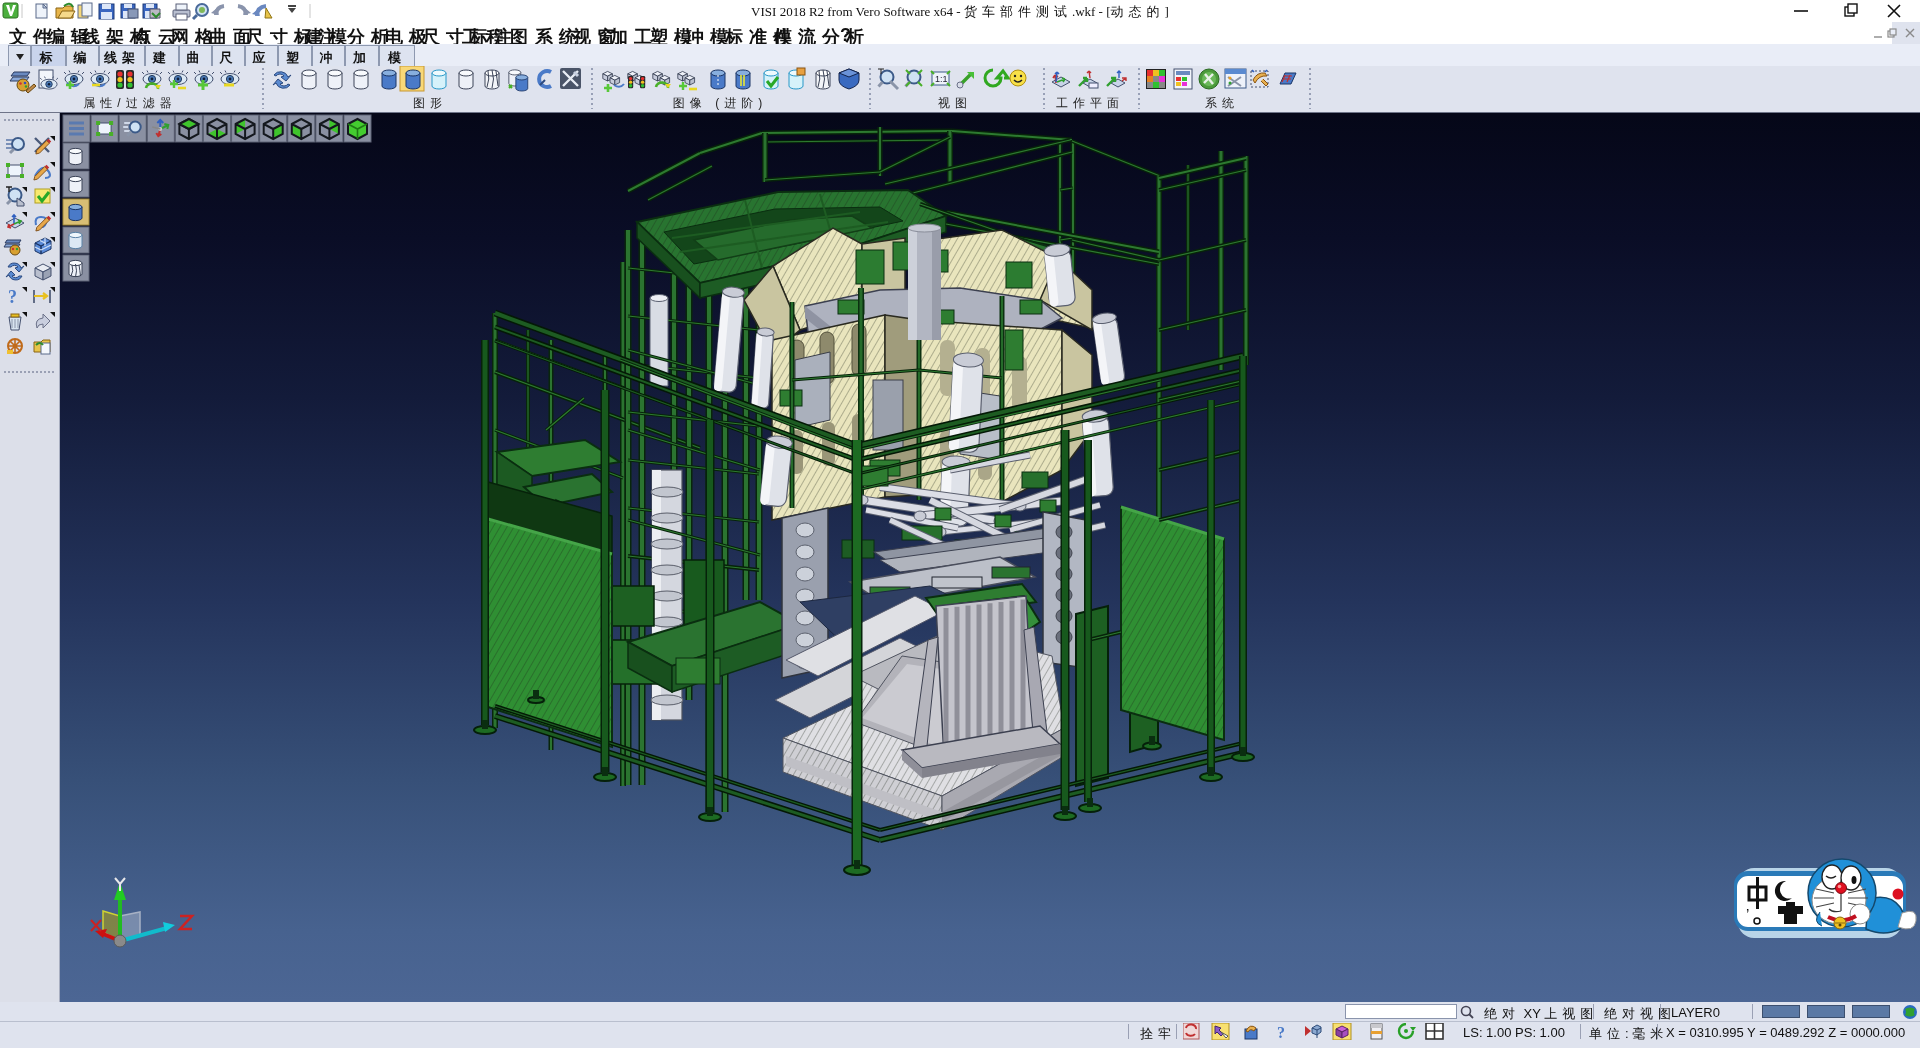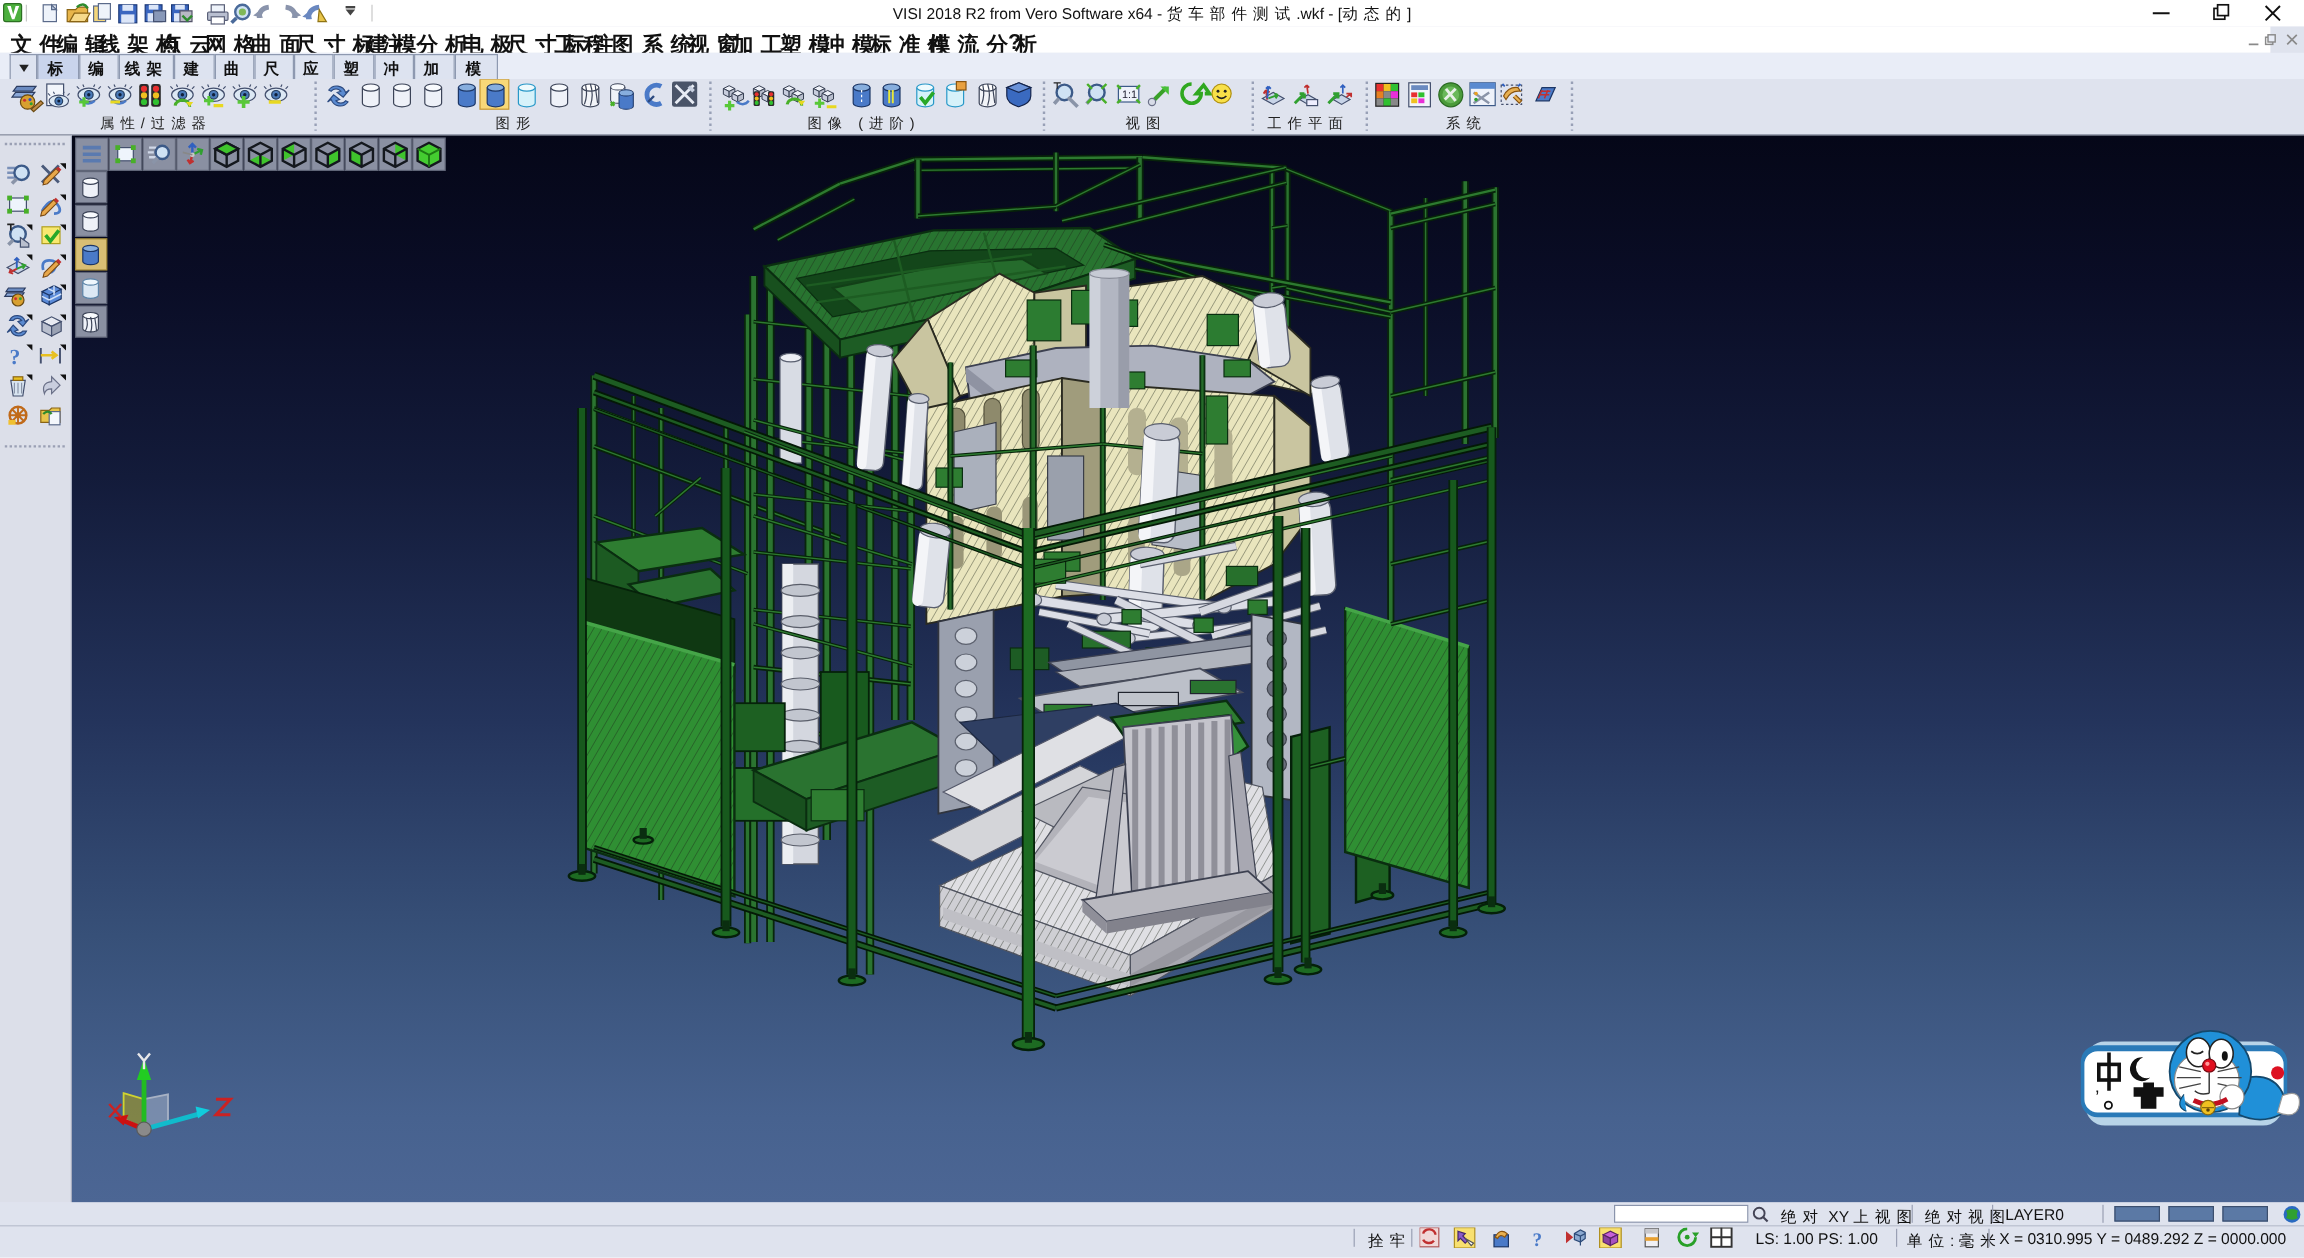--- a/index.html
+++ b/index.html
@@ -1,21 +1,21 @@
 <!DOCTYPE html>
 <html><head>
 <meta charset="utf-8">
 <style>
 * { margin:0; padding:0; box-sizing:border-box; }
 html,body { width:1920px; height:1048px; overflow:hidden; font-family:"Liberation Sans", sans-serif; }
 #app { position:relative; width:1920px; height:1048px; background:#dfe3ee; }
 .abs { position:absolute; }
 
 #titlebar { left:0; top:0; width:1920px; height:22px; background:#ffffff; }
-#title-text { left:0; top:3px; width:1920px; text-align:center; font-size:13px; color:#111; }
+#title-text { left:0; top:3px; width:1920px; text-align:center; font-size:13px; color:#111;font-family:Liberation Serif, serif; }
 .cjk { letter-spacing:6px; }
 .cjk2 { letter-spacing:5px; }
 
 #menubar { left:0; top:22px; width:1892px; height:22px; background:#ffffff; font-size:18px; color:#111; }
 .menu-item { position:absolute; top:3px; white-space:nowrap; font-weight:bold; }
 
 #tabrow { left:0; top:44px; width:1920px; height:22px; background:#e9edf7; }
 .tab { position:absolute; top:1px; height:21px; border:1px solid #8e99b0; border-bottom:none; background:#dde3f0; font-size:13px; color:#111; text-align:center; padding-top:3px; font-weight:bold; }
 .tab.sel { background:#c9d4ec; font-weight:bold; }
 

